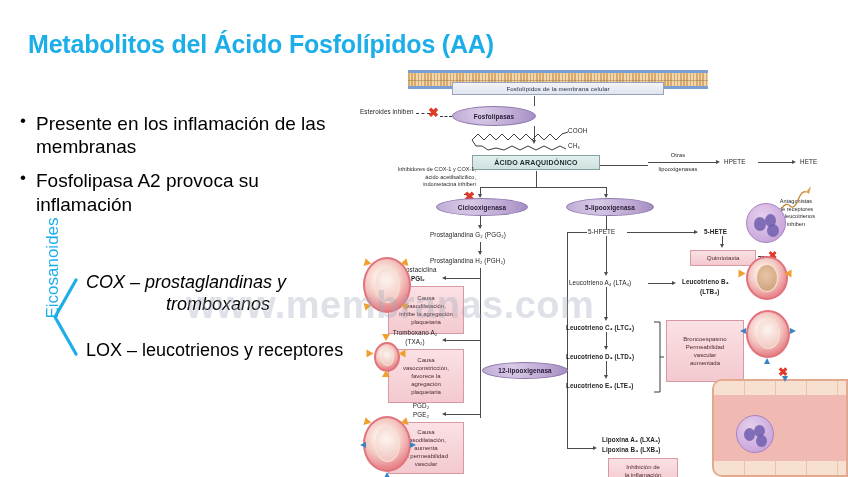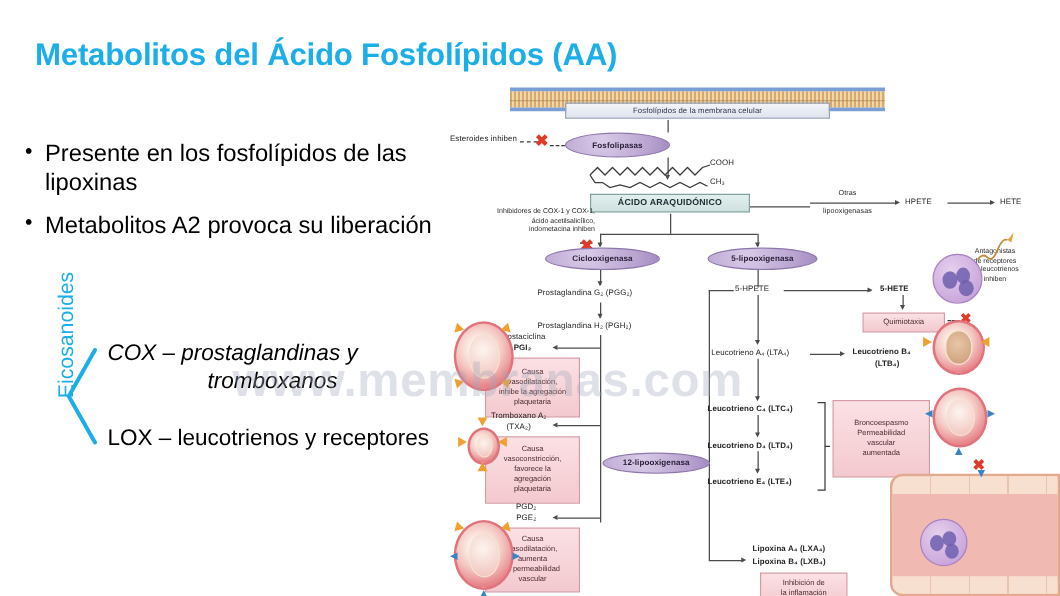--- a/index.html
+++ b/index.html
@@ -244,22 +244,22 @@
     background: repeating-linear-gradient(90deg, #f7e0cf 0 30px, #e8c3ad 30px 31px);
   }
   .squiggle { position: absolute; }
 </style>
 </head>
 <body>
 
 <div id="slide-title">Metabolitos del Ácido Fosfolípidos (AA)</div>
 
 <ul id="bullet-list">
-  <li>Presente en los fosfolípidos de las lipoxinas</li>
-  <li>Metabolitos A2 provoca su liberación</li>
+  <li>Presente en los inflamación de las membranas</li>
+  <li>Fosfolipasa A2 provoca su inflamación</li>
 </ul>
 
 <div id="eico-label">Eicosanoides</div>
 <svg id="eico-bracket" viewBox="0 0 26 78">
   <polyline points="24,2 3,39 24,76" fill="none" stroke="#1BAEE8" stroke-width="3.2" stroke-linecap="round" stroke-linejoin="round"></polyline>
 </svg>
 
 <div id="cox-line">
   <span>COX – prostaglandinas y</span>
   <span class="second">tromboxanos</span>

